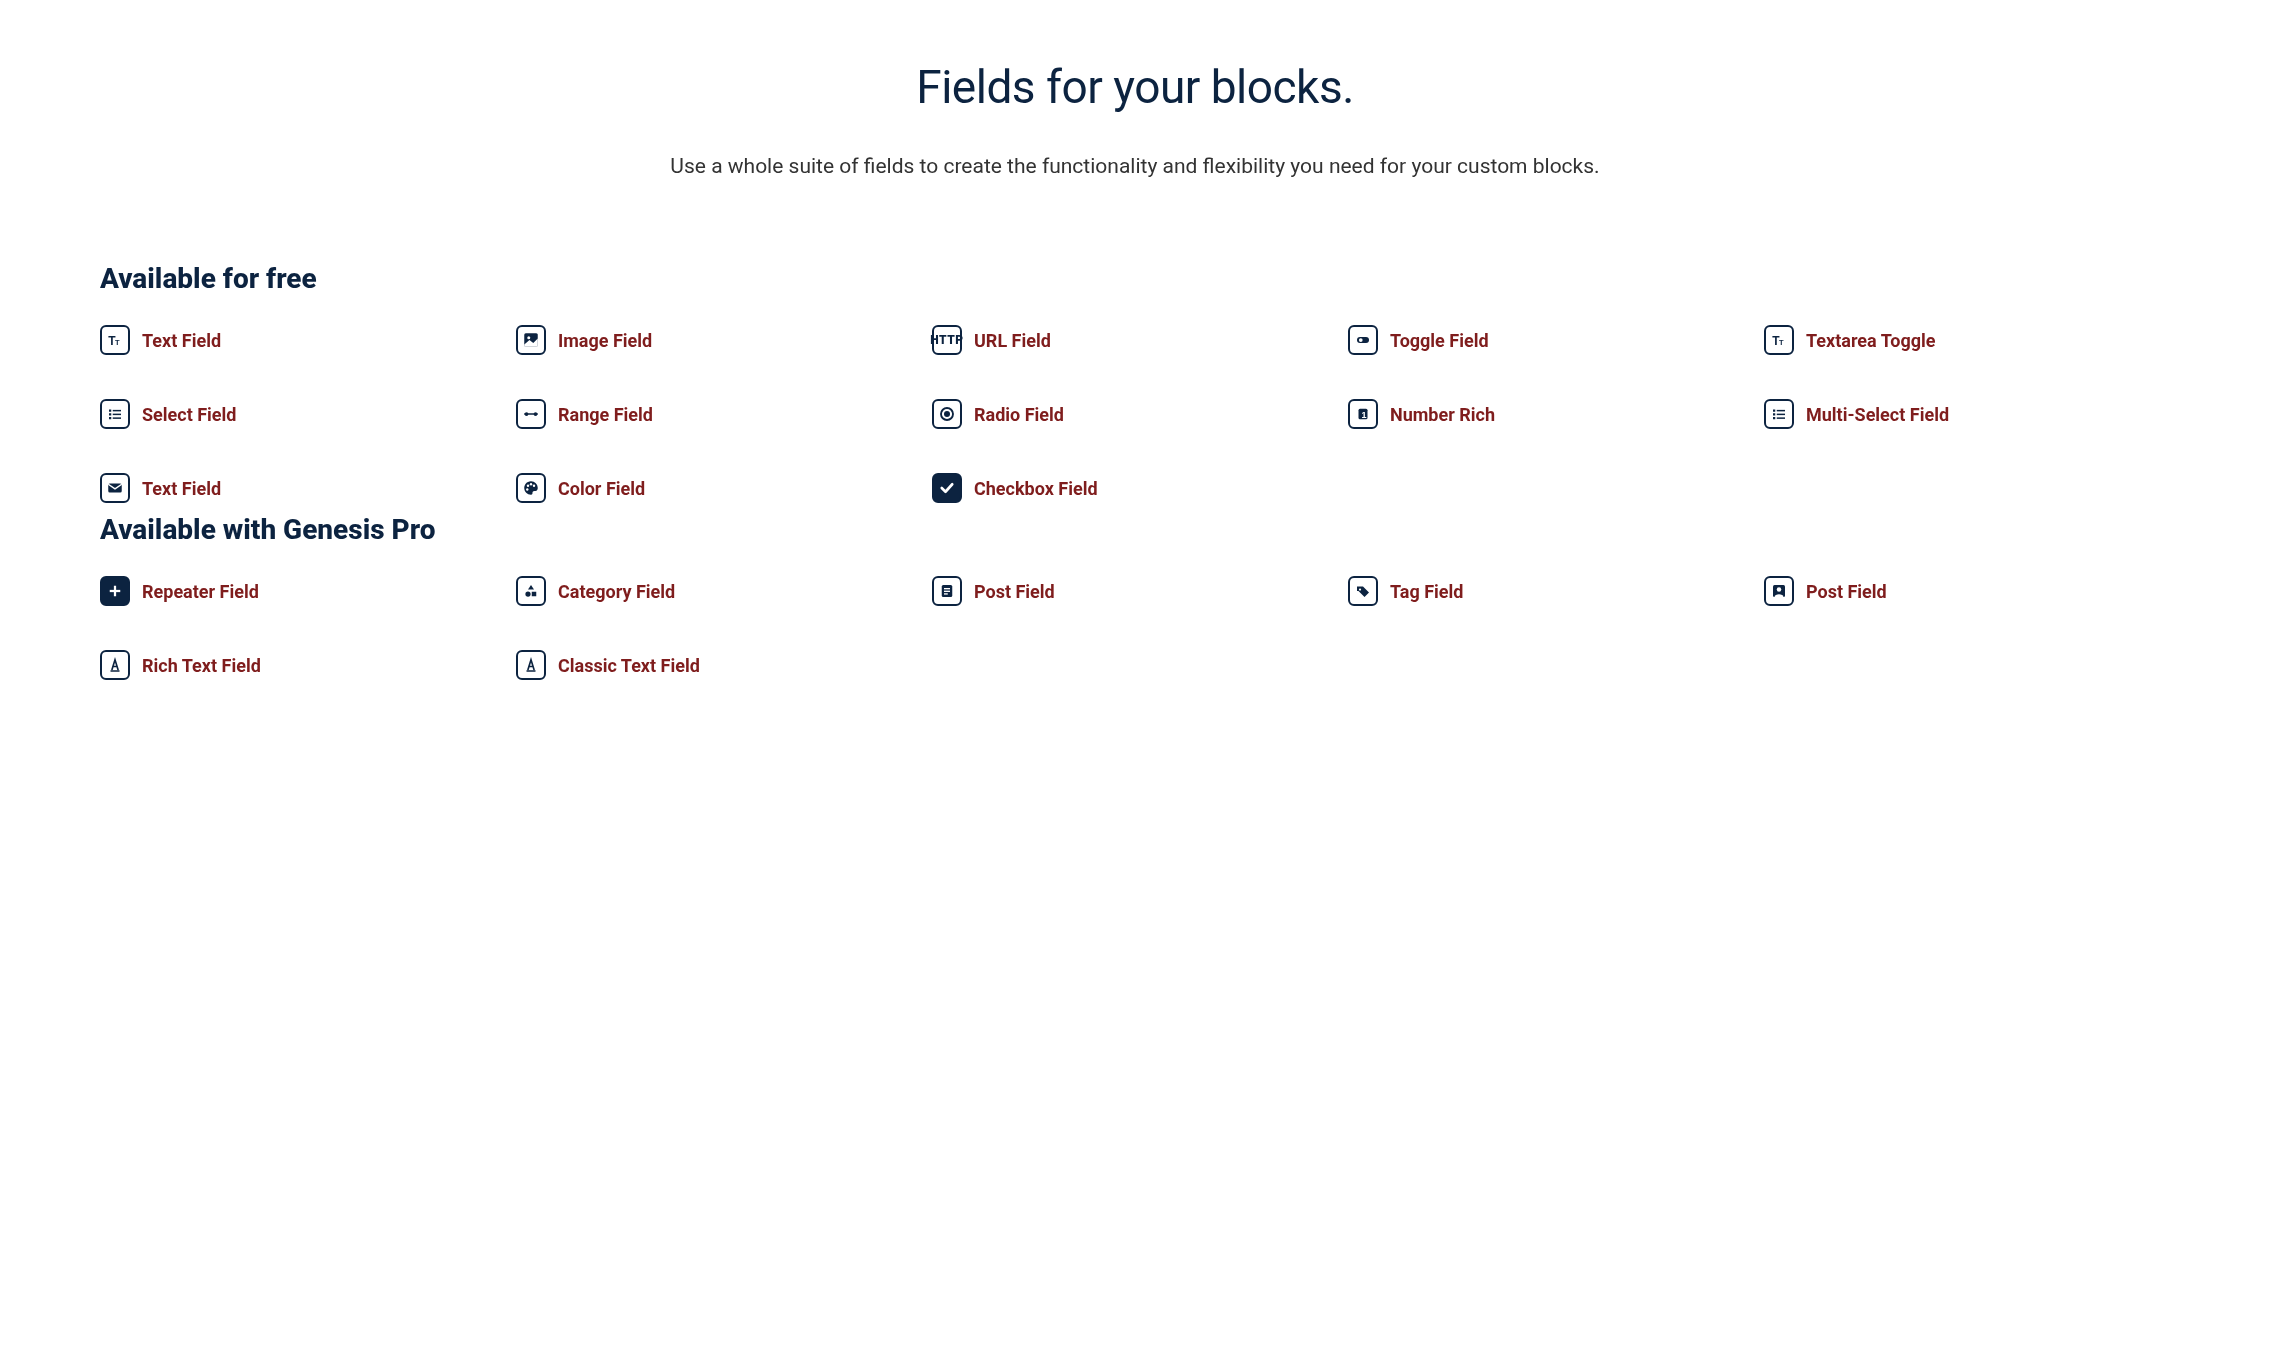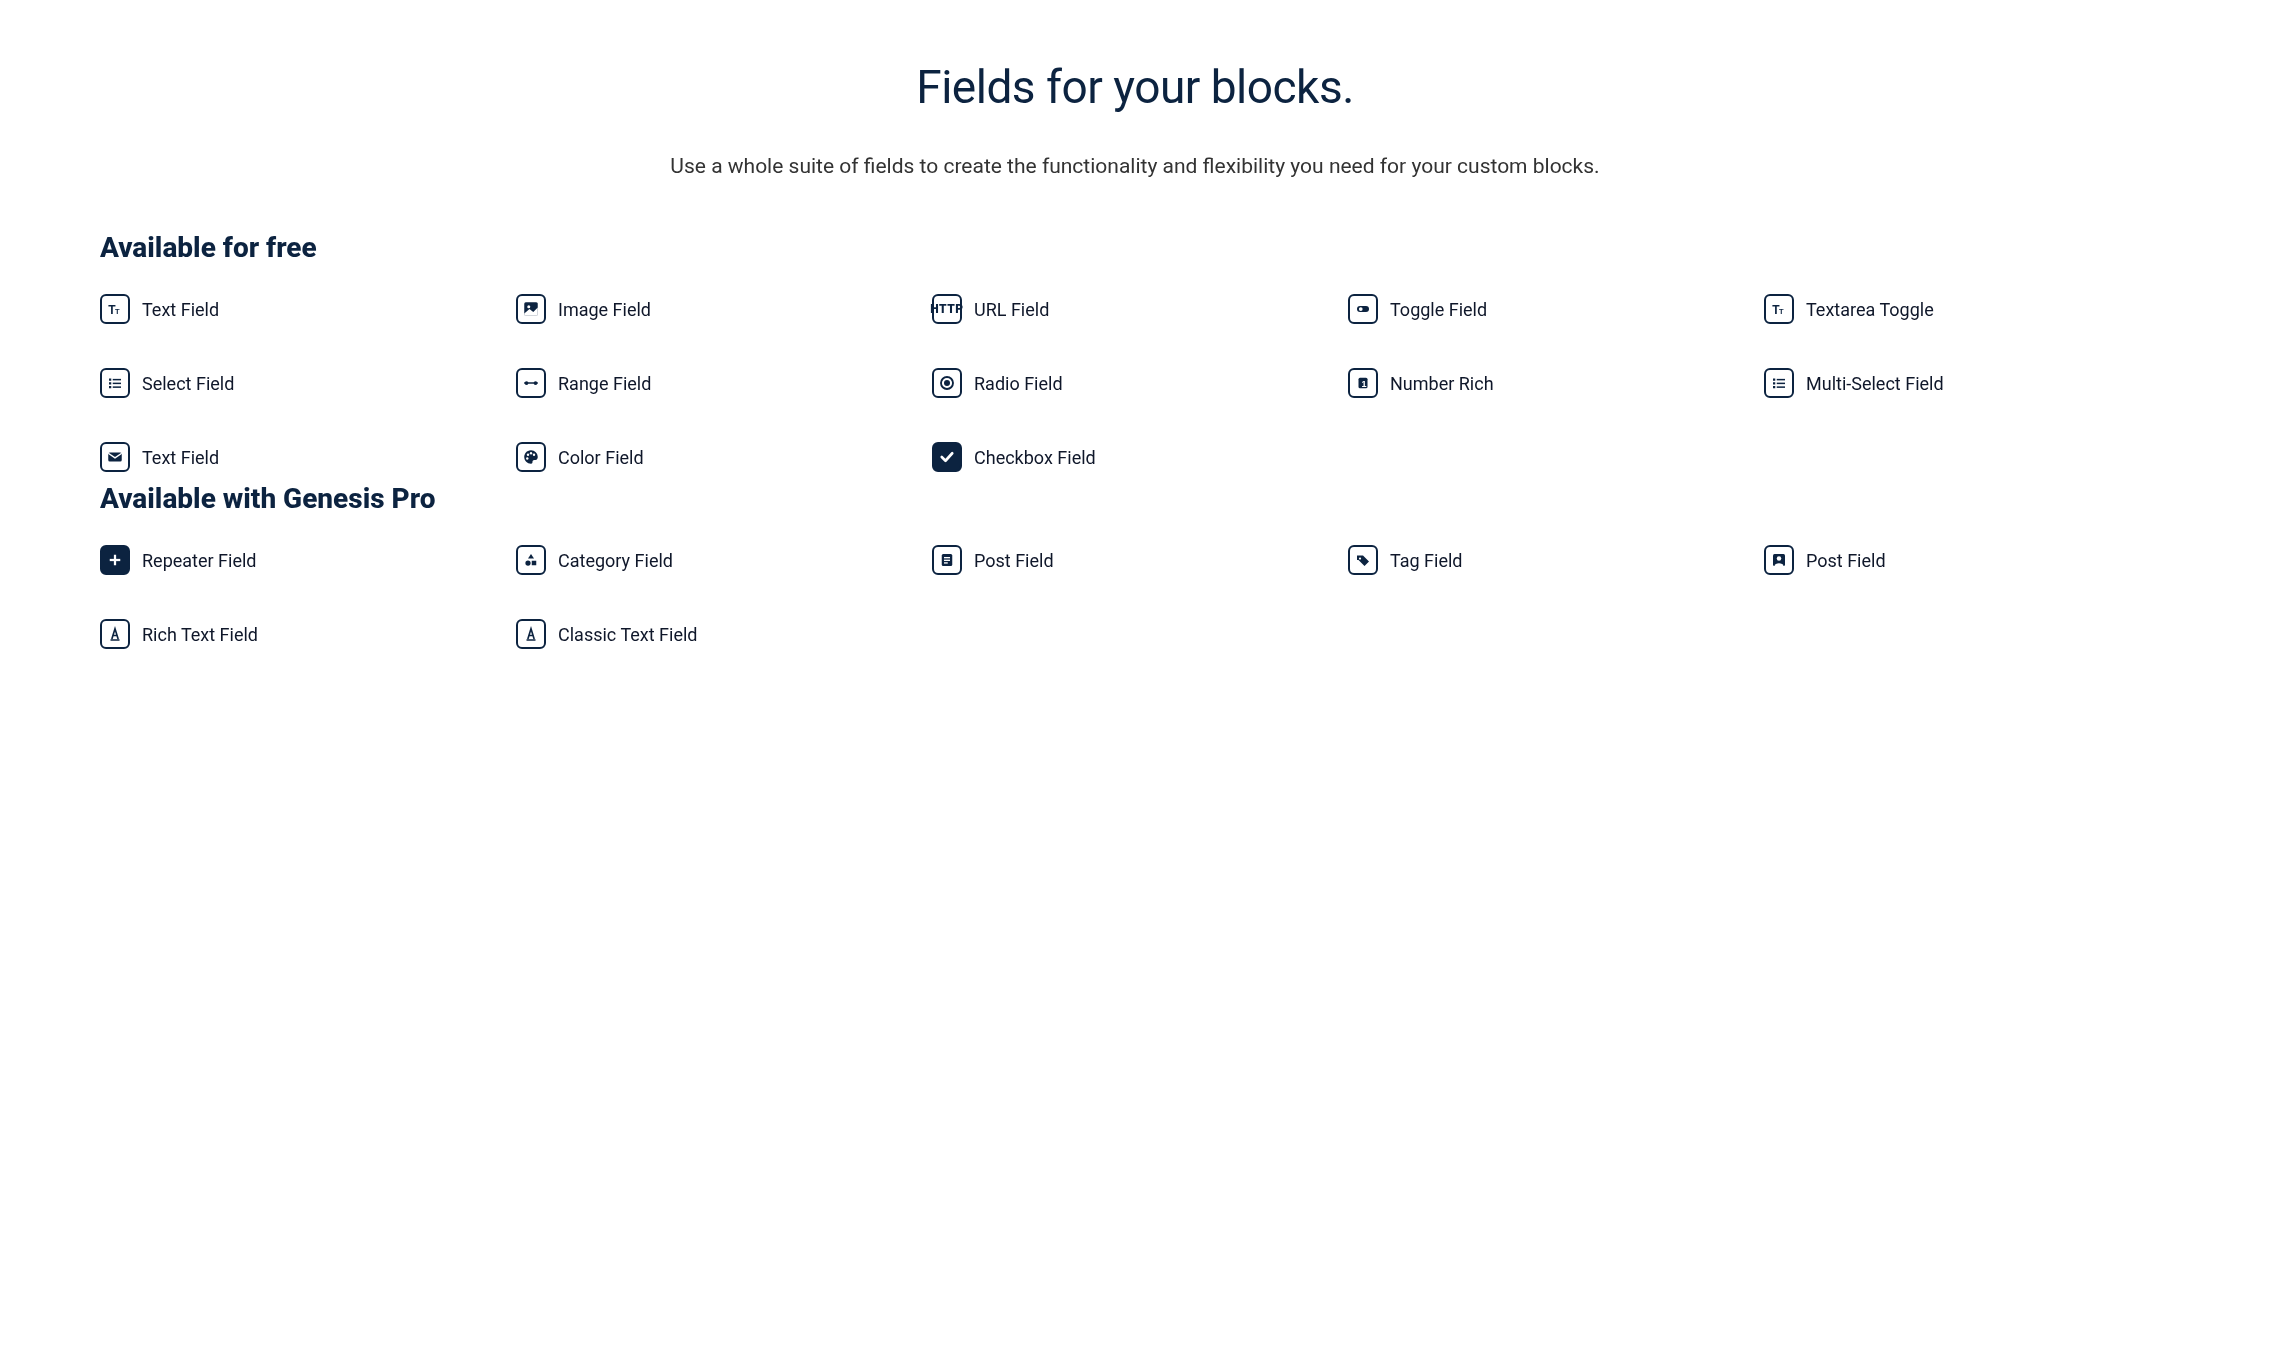--- a/index.html
+++ b/index.html
@@ -15,21 +15,21 @@
     text-align: center;
     color: #0c2340;
     margin-bottom: 40px;
     letter-spacing: -0.5px;
   }
   .page-subtitle {
     font-size: 21px;
     font-weight: 400;
     text-align: center;
     color: #333;
-    margin-bottom: 53px;
+    margin-bottom: 84px;
   }
   .section-heading {
     font-size: 28px;
     font-weight: 800;
     color: #0c2340;
     margin-bottom: 30px;
     margin-top: 10px;
   }
   .section + .section { }
   .field-grid {
@@ -51,22 +51,22 @@
     display: flex;
     align-items: center;
     justify-content: center;
     flex-shrink: 0;
   }
   .field-icon-box svg { width: 18px; height: 18px; fill: #0c2340; display: block; }
   .field-icon-box.filled { background: #0c2340; }
   .field-icon-box.filled svg { fill: #fff; }
   .field-label {
     font-size: 18px;
-    font-weight: 400;
-    color: #0f172a;
+    font-weight: 700;
+    color: #7f1d1d;
     white-space: nowrap;
   }
   .http-text { font-size: 12px; font-weight: 900; letter-spacing: 0.5px; color: #0c2340; }
 </style>
 </head>
 <body>
 
 <h1 class="page-title">Fields for your blocks.</h1>
 <p class="page-subtitle">Use a whole suite of fields to create the functionality and flexibility you need for your custom blocks.</p>
 

